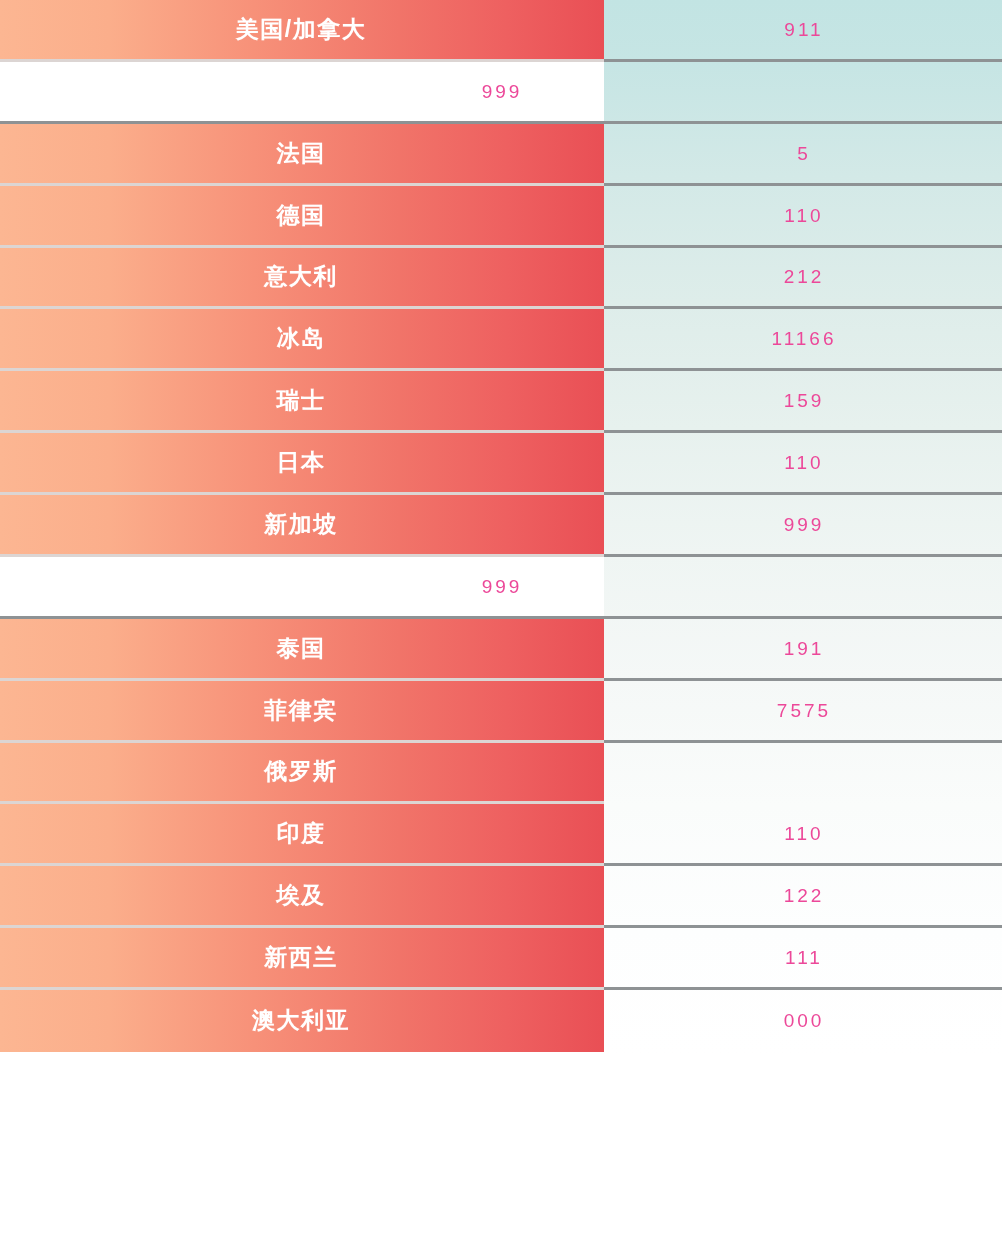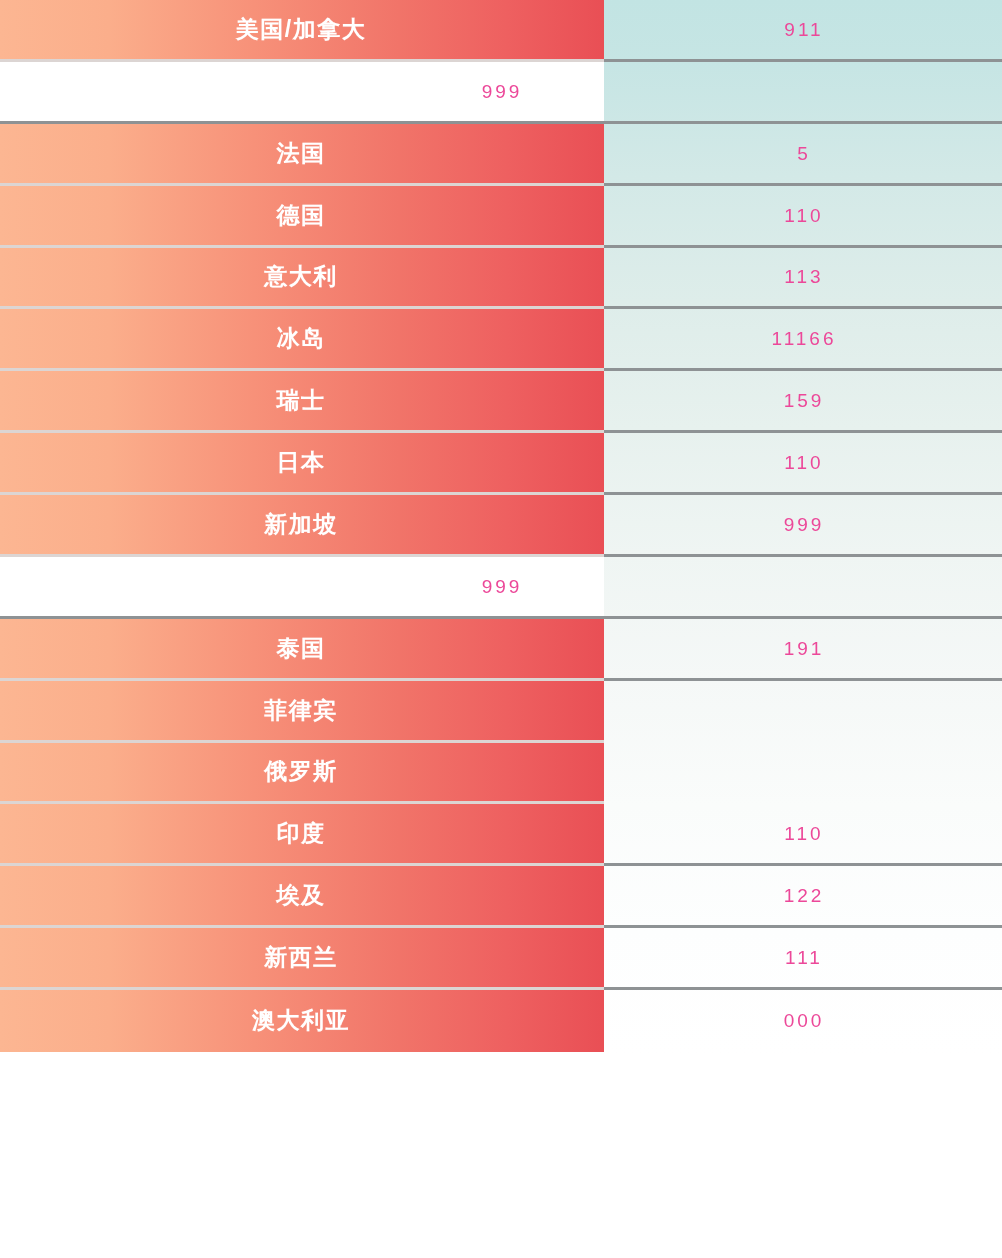--- a/index.html
+++ b/index.html
@@ -160,21 +160,21 @@
       <div class="cell-number">
         <span class="number-label">110</span>
         <div class="sep-line"></div>
       </div>
     </div>
     <div class="row">
       <div class="cell-country">
         <span class="country-label">意大利</span>
       </div>
       <div class="cell-number">
-        <span class="number-label">113</span>
+        <span class="number-label">212</span>
         <div class="sep-line"></div>
       </div>
     </div>
     <div class="row">
       <div class="cell-country">
         <span class="country-label">冰岛</span>
       </div>
       <div class="cell-number">
         <span class="number-label">11166</span>
         <div class="sep-line"></div>
@@ -219,20 +219,24 @@
       </div>
       <div class="cell-number">
         <span class="number-label">191</span>
         <div class="sep-line"></div>
       </div>
     </div>
     <div class="row">
       <div class="cell-country">
         <span class="country-label">菲律宾</span>
       </div>
+      <div class="cell-number">
+        <span class="number-label">7575</span>
+        <div class="sep-line"></div>
+      </div>
     </div>
     <div class="row">
       <div class="cell-country">
         <span class="country-label">俄罗斯</span>
       </div>
     </div>
     <div class="row">
       <div class="cell-country">
         <span class="country-label">印度</span>
       </div>

